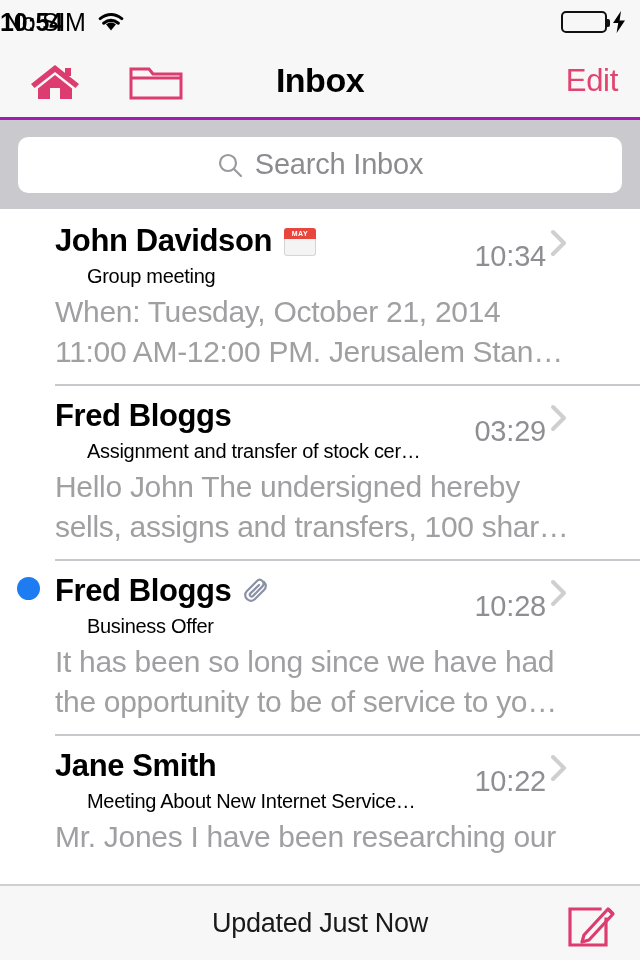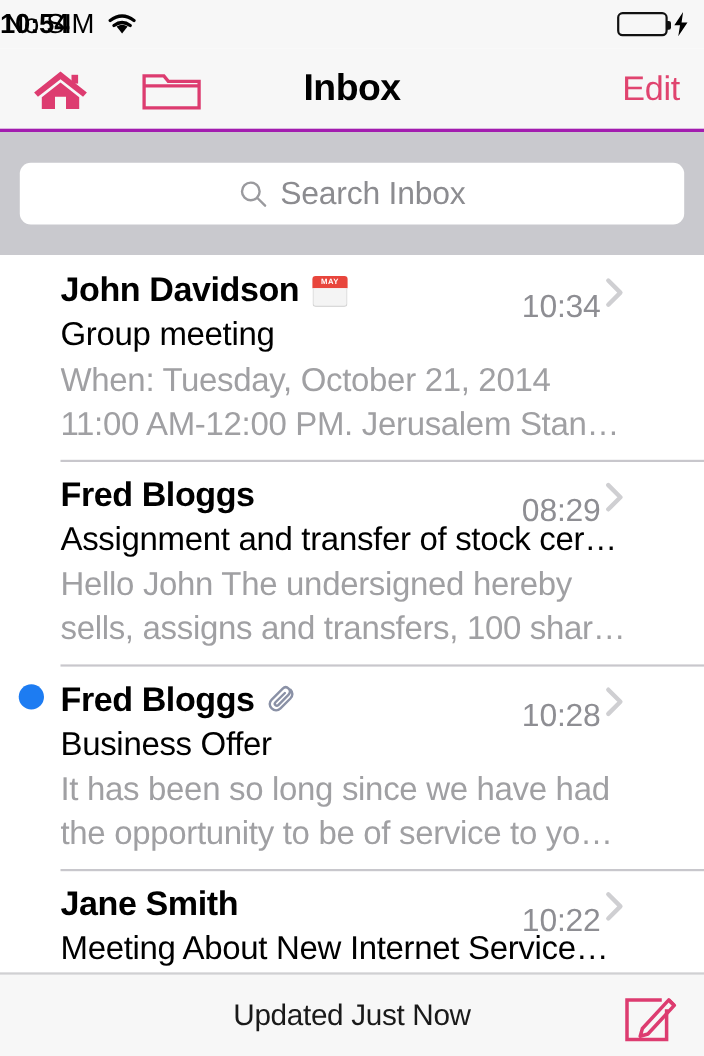--- a/index.html
+++ b/index.html
@@ -64,21 +64,21 @@
     font-size:34px; font-weight:bold; color:#000; letter-spacing:-0.5px;
     pointer-events:none;
   }
   .nav-edit {
     position:absolute; right:22px;
     font-size:31px; color:#e0446f; letter-spacing:-0.3px;
   }
 
   
   .search-wrap {
-    height:112px;
+    height:89px;
     background:#c9c9ce;
     display:flex; align-items:center;
     padding:0 18px;
   }
   .search-field {
     flex:1; height:56px;
     background:#ffffff; border-radius:10px;
     display:flex; align-items:center; justify-content:center;
     gap:12px;
   }
@@ -128,22 +128,22 @@
   .time {
     position:absolute; right:36px; top:17px;
     font-size:29px; color:#8e8e93; letter-spacing:-0.2px;
     white-space:nowrap;
   }
   .chevron {
     position:absolute; right:14px; top:6px;
     width:18px; height:28px; display:block;
   }
   .subject {
-    font-size:30px; color:#000; letter-spacing:-0.3px;
-    margin-top:6px; white-space:nowrap; overflow:hidden;
+    font-size:20px; color:#000; letter-spacing:-0.3px;
+    margin-top:6px; white-space:nowrap; overflow:hidden;margin-left:32px;
   }
   .preview {
     font-size:30px; color:#a0a0a3; letter-spacing:-0.3px;
     line-height:40px; margin-top:4px;
   }
   .preview-line { white-space:nowrap; overflow:hidden; }
 
   
   .toolbar {
     position:absolute; left:0; right:0; bottom:0;
@@ -243,21 +243,21 @@
           <div class="preview-line">When: Tuesday, October 21, 2014</div>
           <div class="preview-line">11:00 AM-12:00 PM. Jerusalem Stan…</div>
         </div>
       </div>
     </div>
 
     <div class="mail-row">
       <div class="row-inner">
         <div class="row-head">
           <span class="sender">Fred Bloggs</span>
-          <span class="time">08:29</span>
+          <span class="time">03:29</span>
           <span class="chevron">
             <svg viewBox="0 0 18 28" width="18" height="28">
               <path d="M3 3 L14 14 L3 25" fill="none" stroke="#cfcfd2" stroke-width="4" stroke-linecap="round" stroke-linejoin="round"></path>
             </svg>
           </span>
         </div>
         <div class="subject">Assignment and transfer of stock cer…</div>
         <div class="preview">
           <div class="preview-line">Hello John The undersigned hereby</div>
           <div class="preview-line">sells, assigns and transfers, 100 shar…</div>

